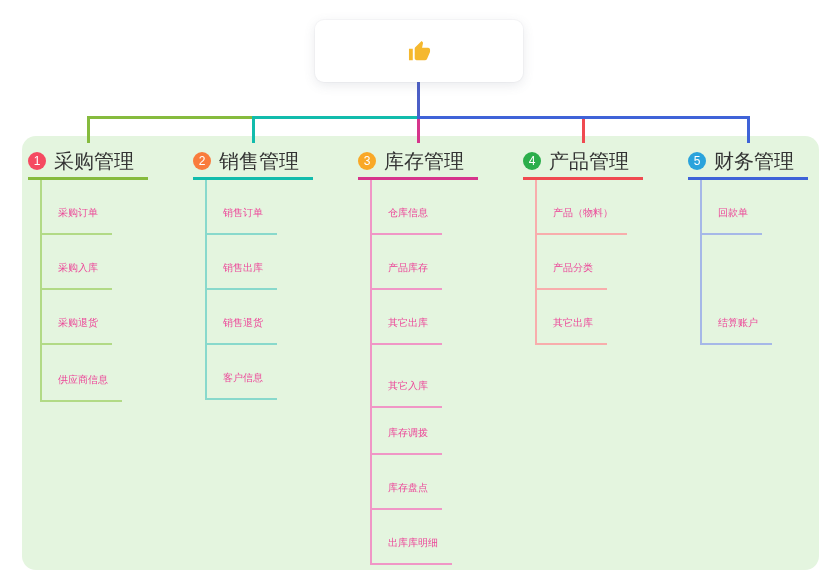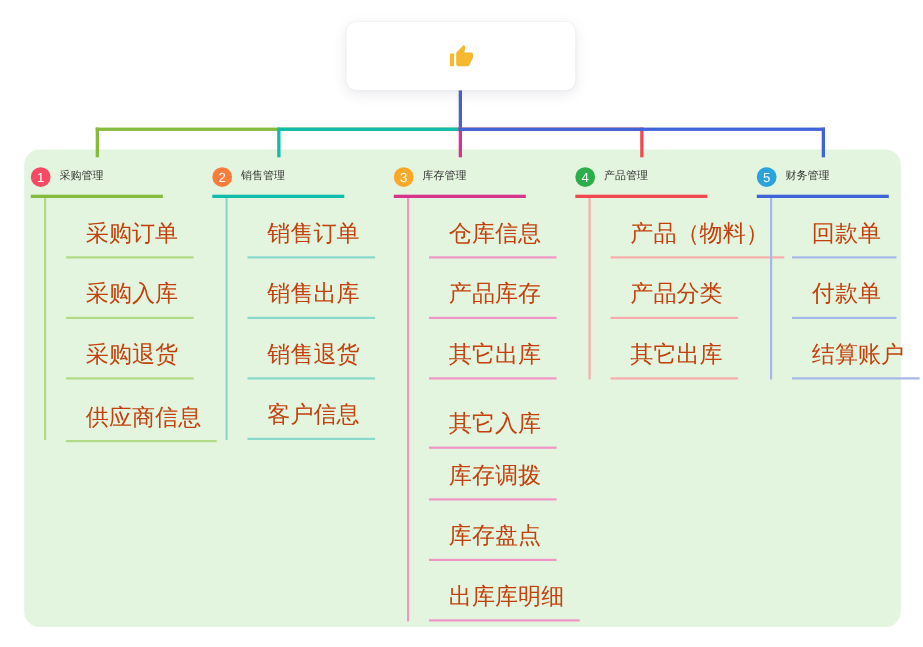--- a/index.html
+++ b/index.html
@@ -21,30 +21,30 @@
   .thumb{width:23px;height:23px;display:block;}
   .hline{position:absolute;height:3px;top:116px;}
   .vdrop{position:absolute;width:3px;top:116px;height:27px;}
   .root-vline{position:absolute;width:3px;left:416.5px;top:82px;height:37px;}
   .branch{position:absolute;top:148px;width:120px;}
   .branch-header{
     display:flex;align-items:center;gap:8px;
     line-height:26px;padding-bottom:3px;border-bottom:3px solid #000;
     cursor:default;
   }
-  .branch-header .label{font-size:10px;color:#333333;font-weight:500;white-space:nowrap;}
+  .branch-header .label{font-size:20px;color:#333333;font-weight:500;white-space:nowrap;}
   .badge{
     width:18px;height:18px;border-radius:50%;flex:0 0 auto;
     color:#ffffff;font-size:12px;line-height:18px;text-align:center;font-weight:500;
   }
   .spine{position:absolute;left:12px;top:32px;width:2px;}
   .child{
     position:absolute;left:12px;white-space:nowrap;
-    font-size:21px;color:#c2410c;line-height:19px;
-    padding:0 14px 11px 18px;border-bottom:2px solid #000;margin-left:20px;
+    font-size:10px;color:#ec4899;line-height:19px;
+    padding:0 14px 11px 18px;border-bottom:2px solid #000;
   }
 </style>
 </head>
 <body>
 
 <div class="canvas">
   <div class="panel"></div>
 
   <div id="connectors">
       <div class="root-vline" style="background: rgb(76, 95, 199);"></div>
@@ -113,17 +113,16 @@
         <div class="child" style="top: 110px; border-bottom-color: rgb(248, 173, 172);">产品分类</div>
         <div class="child" style="top: 165px; border-bottom-color: rgb(248, 173, 172);">其它出库</div>
       </div>
       <div class="branch" style="left: 688px;">
         <div class="branch-header" style="border-bottom-color: rgb(63, 99, 216); width: 120px;">
           <span class="badge" style="background: rgb(42, 163, 220);">5</span>
           <span class="label">财务管理</span>
         </div>
         <div class="spine" style="background: rgb(166, 184, 232); height: 165px;"></div>
         <div class="child" style="top: 55px; border-bottom-color: rgb(166, 184, 232);">回款单</div>
-        <div class="child" style="top: 110px; border-bottom-color: rgb(166, 184, 232);">付款单</div>
         <div class="child" style="top: 165px; border-bottom-color: rgb(166, 184, 232);">结算账户</div>
       </div>
     </div>
 </div>
 
 </body></html>

